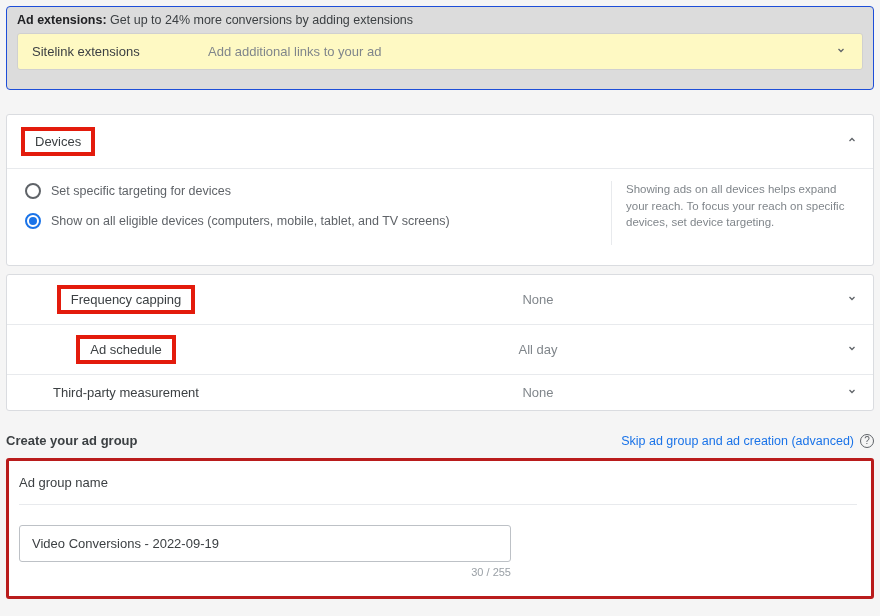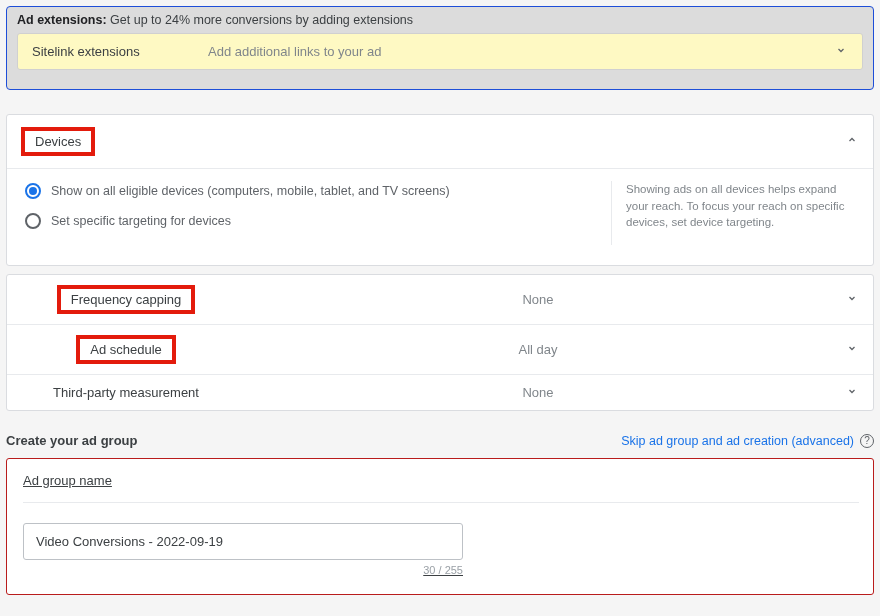--- a/index.html
+++ b/index.html
@@ -157,32 +157,31 @@
     width: 14px; height: 14px;
     border: 1px solid #5f6368;
     border-radius: 50%;
     align-items: center; justify-content: center;
     font-size: 10px;
     color: #5f6368;
   }
 
   .adgroup-card {
     background: #fff;
-    border: 1px solid #b91c1c;
-    border-radius: 3px;
-    padding: 14px 14px 18px 16px;
-    text-decoration: underline;
+    border: 3px solid #b91c1c;
+    border-radius: 3px;
+    padding: 14px 14px 18px 10px;
   }
   .adgroup-card .label {
     font-size: 13px;
     margin-bottom: 20px;
     padding-bottom: 14px;
     border-bottom: 1px solid #e8eaed;
   }
-  .adgroup-input-wrap { width: 440px; }
+  .adgroup-input-wrap { width: 492px; }
   .adgroup-input {
     width: 100%;
     border: 1px solid #bdc1c6;
     border-radius: 3px;
     padding: 10px 12px;
     font-size: 13px;
     color: #3c4043;
   }
   .char-count {
     text-align: right;
@@ -221,30 +220,30 @@
       </div>
       <div class="val"></div>
       <div class="chev">
         <svg class="chevron" viewBox="0 0 24 24">
             <path d="M7 14l5-5 5 5" fill="none" stroke="#5f6368" stroke-width="2.5"></path>
           </svg>
       </div>
     </div>
     <div class="devices-body">
       <div class="devices-left">
+        <div class="radio-row">
+          <span class="radio-outer"></span>
+          <span>Set specific targeting for devices</span>
+        </div>
         <div class="radio-row">
           <span class="radio-outer selected">
               <span class="radio-inner"></span>
             </span>
           <span>Show on all eligible devices (computers, mobile, tablet, and TV screens)</span>
         </div>
-        <div class="radio-row">
-          <span class="radio-outer"></span>
-          <span>Set specific targeting for devices</span>
-        </div>
       </div>
       <div class="devices-right">Showing ads on all devices helps expand your reach. To focus your reach on specific devices, set device targeting.</div>
     </div>
   </div>
 
   <div class="rows-card">
     <div class="row">
       <div class="title">
         <span class="redbox">Frequency capping</span>
       </div>

